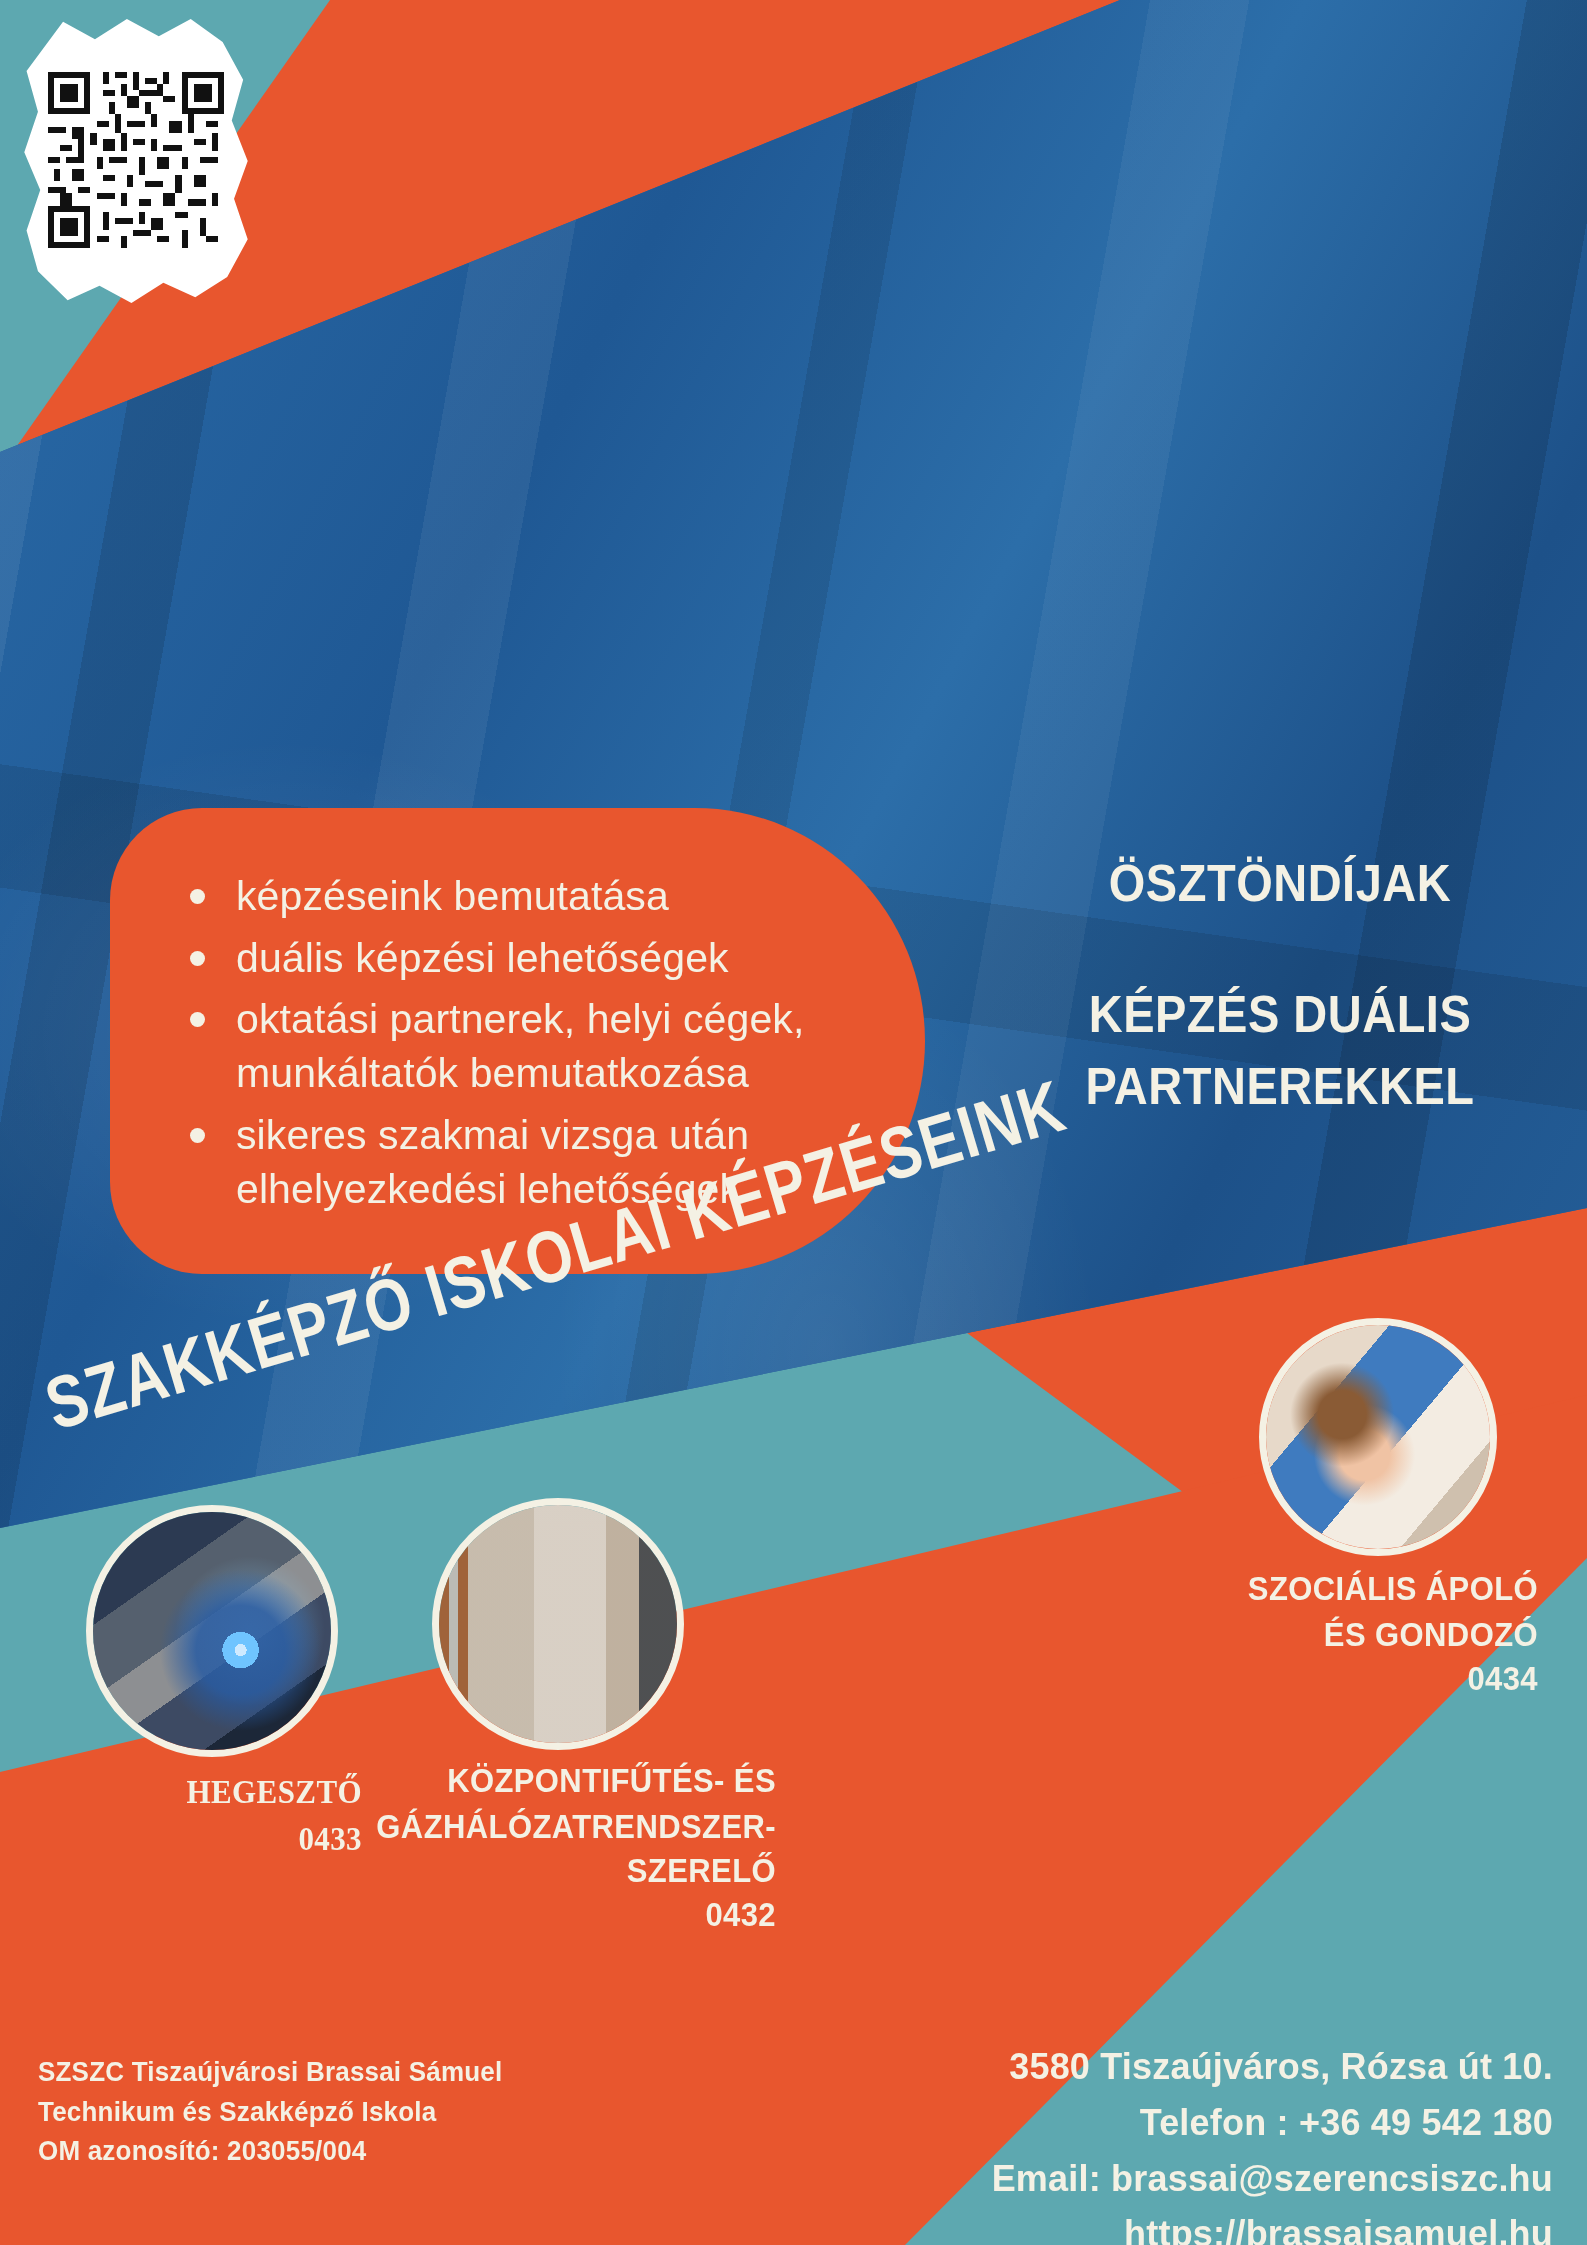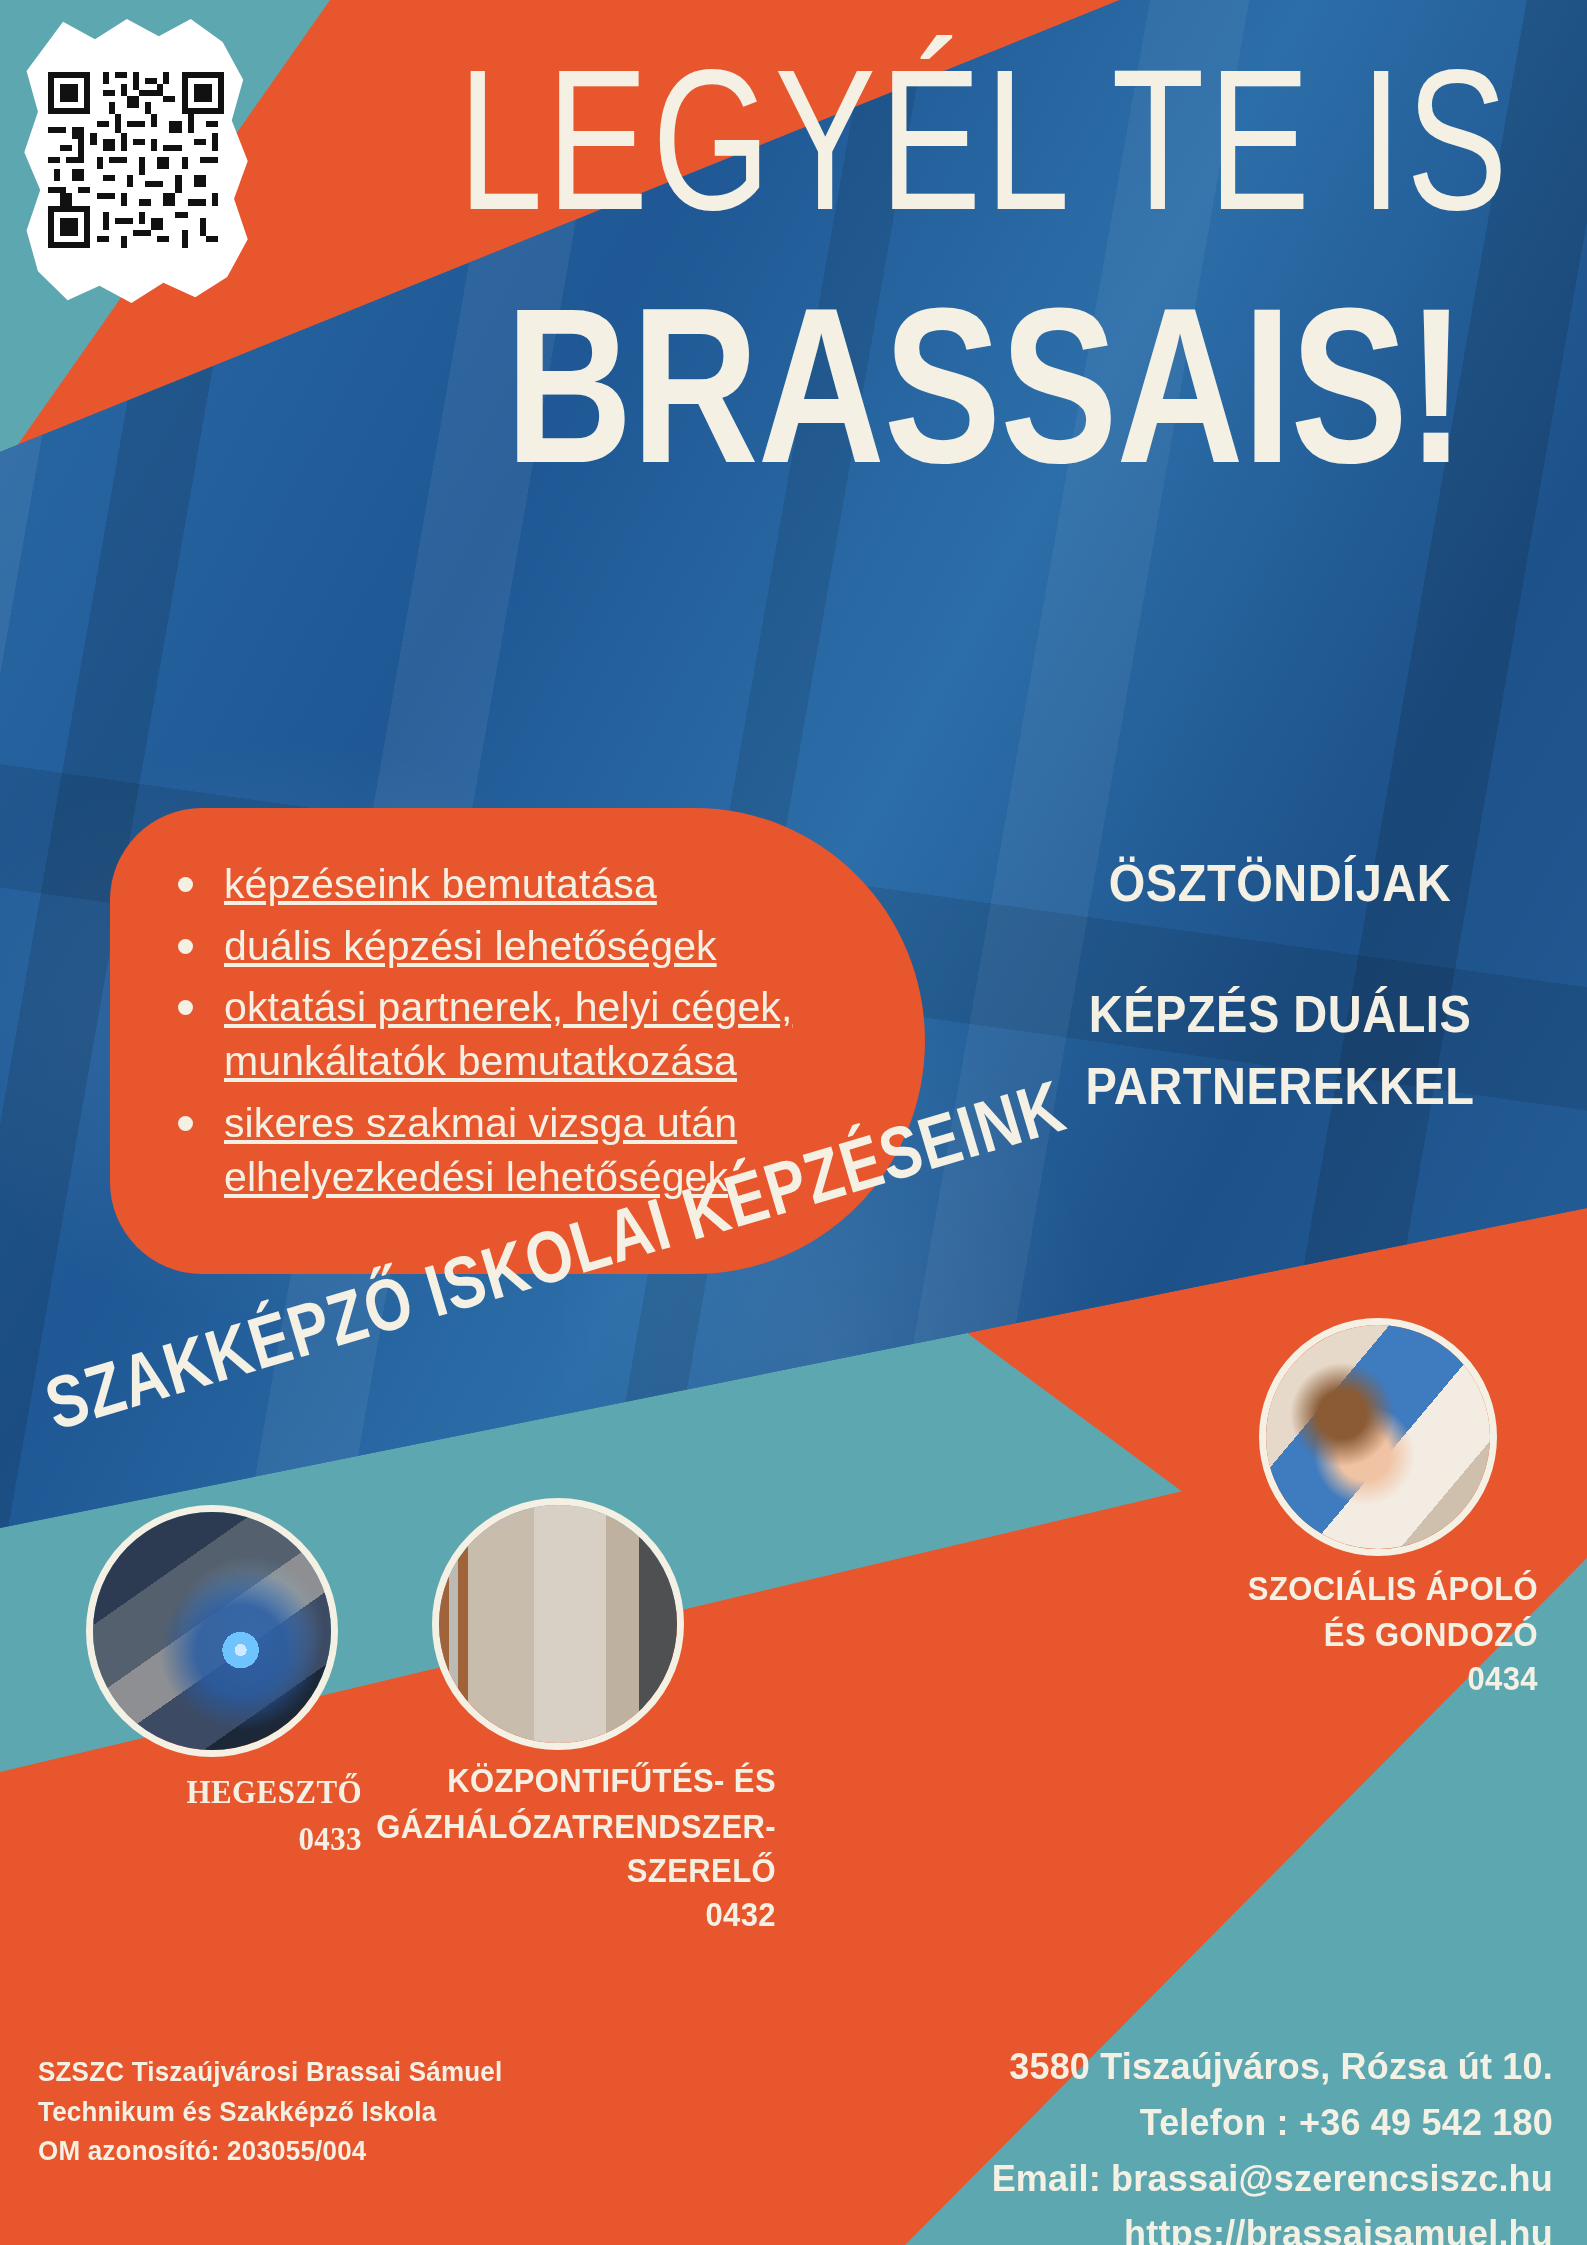--- a/index.html
+++ b/index.html
@@ -131,21 +131,21 @@
     transform:scaleY(1.12);transform-origin:left center;display:inline-block;
   }
 
   
   .bullet-box{
     position:absolute;left:110px;top:808px;width:815px;height:466px;
     background:#e8562e;
     border-radius:92px 230px 230px 92px / 92px 233px 233px 92px;
     padding:46px 40px 40px 56px;
   }
-  .bullet-box ul{margin:4px;padding:0;list-style:none;text-decoration:underline;}
+  .bullet-box ul{margin:16px;padding:0;list-style:none;}
   .bullet-box li{
     position:relative;
     padding-left:54px;
     font-size:41px;
     line-height:1.31;
     margin-bottom:8px;
     font-weight:400;
     letter-spacing:.1px;
   }
   .bullet-box li::before{
@@ -346,24 +346,20 @@
             <rect x="12" y="27" width="1" height="2"></rect>
           <rect x="14" y="26" width="3" height="1"></rect>
             <rect x="18" y="27" width="2" height="1"></rect>
           <rect x="22" y="26" width="1" height="3"></rect>
             <rect x="26" y="27" width="2" height="1"></rect>
         </g>
       </svg>
     </div>
   </div>
 
-  <div class="headline">
-    <span class="l1">LEGYÉL TE IS</span>
-    <span class="l2">BRASSAIS!</span>
-  </div>
 
 
   <div class="bullet-box">
     <ul>
       <li>képzéseink bemutatása</li>
       <li>duális képzési lehetőségek</li>
       <li>oktatási partnerek, helyi cégek, munkáltatók bemutatkozása</li>
       <li>sikeres szakmai vizsga után elhelyezkedési lehetőségek</li>
     </ul>
   </div>

